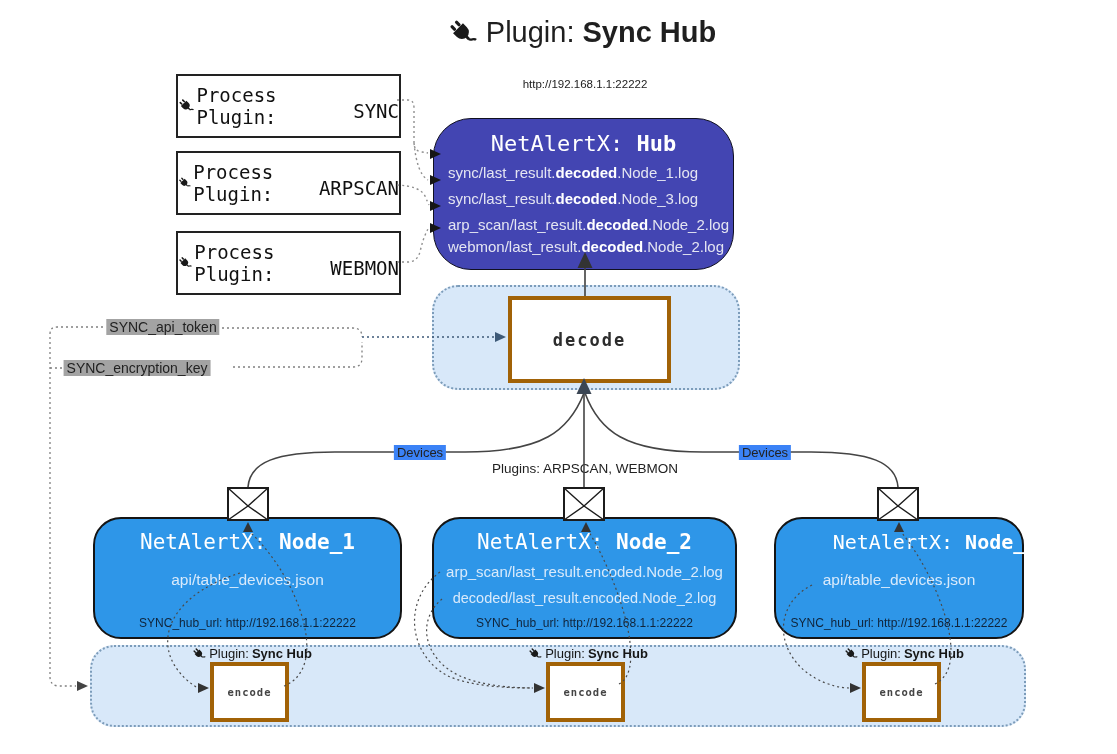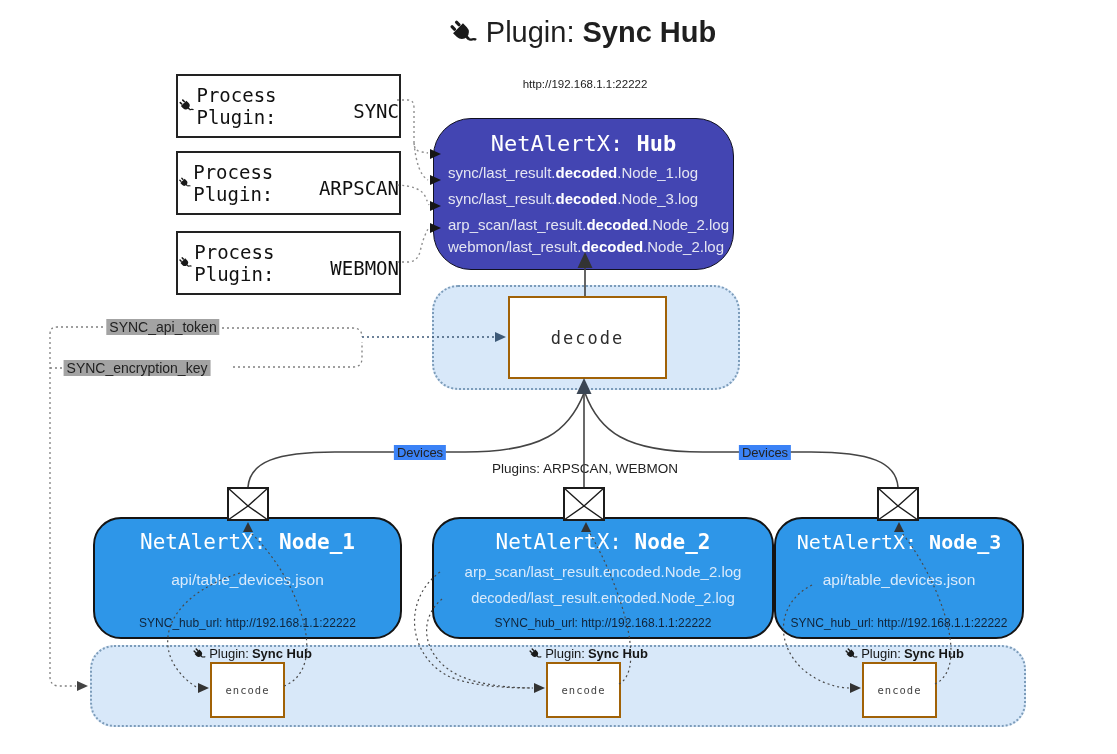--- a/index.html
+++ b/index.html
@@ -30,22 +30,22 @@
   .hub{left:433px;top:100px;width:299px;height:150px;background:#4345B2;
        border:1.5px solid #101020;border-radius:38px;z-index:1;margin-top:18px;}
   .hub-title{position:absolute;top:12px;left:0;width:100%;text-align:center;
              font-size:22px;color:#ffffff;white-space:nowrap;}
   .hub-line{position:absolute;left:14px;font-size:15px;color:#E4E5F2;white-space:nowrap;}
   .hub-line b{color:#ffffff;}
 
   
   .band{background:#D8E8F9;border:2px dotted #7C9CBA;z-index:1;}
   .decode-band{left:432px;top:285px;width:304px;height:101px;border-radius:26px;}
-  .wbox{background:#ffffff;border:2px solid #a16207;display:flex;align-items:center;
-        justify-content:center;z-index:2;}
+  .wbox{background:#ffffff;border:4px solid #a16207;display:flex;align-items:center;
+        justify-content:center;z-index:2;font-weight:bold;}
   .decode-box{left:508px;top:296px;width:155px;height:79px;font-size:17px;color:#2d2d2d;letter-spacing:2px;}
 
   
   .lbl{font-size:14px;color:#222;background:#a3a3a3;padding:0 3px;white-space:nowrap;z-index:5;}
   .edge-lbl{font-size:13px;color:#222;white-space:nowrap;z-index:5;background:#3b82f6;padding:0 3px;}
   .plugins-lbl{font-size:13.5px;color:#222;white-space:nowrap;z-index:3;}
 
   
   .node{background:#2E96E8;border:2px solid #141414;border-radius:28px;height:118px;z-index:1;}
   .node-title{position:absolute;top:11px;left:0;width:100%;text-align:center;
@@ -136,28 +136,28 @@
 
 <div class="edge-lbl abs ctr" style="left:420px;top:445px;">Devices</div>
 <div class="edge-lbl abs ctr" style="left:765px;top:445px;">Devices</div>
 <div class="plugins-lbl abs ctr" style="left:585px;top:461px;">Plugins: ARPSCAN, WEBMON</div>
 
 <div class="node abs" style="left:93px;top:517px;width:305px;">
   <div class="node-title mono"><span>NetAlertX:</span>&nbsp;<b>Node_1</b></div>
   <div class="node-file" style="top:52px;">api/table_devices.json</div>
   <div class="node-url">SYNC_hub_url: http://192.168.1.1:22222</div>
 </div>
-<div class="node abs" style="left:432px;top:517px;width:301px;padding-left:37px;">
+<div class="node abs" style="left:432px;top:517px;width:301px;">
   <div class="node-title mono"><span>NetAlertX:</span>&nbsp;<b>Node_2</b></div>
   <div class="node-file" style="top:44px;font-size:15px;">arp_scan/last_result.encoded.Node_2.log</div>
   <div class="node-file" style="top:71px;font-size:14.5px;">decoded/last_result.encoded.Node_2.log</div>
   <div class="node-url">SYNC_hub_url: http://192.168.1.1:22222</div>
 </div>
 <div class="node abs" style="left:774px;top:517px;width:246px;">
-  <div class="node-title mono" style="font-size:20px;"><span>NetAlertX:</span>&nbsp;<b>Node_3</b></div>
+  <div class="node-title mono" style="font-size:20px;padding-left:36px;"><span>NetAlertX:</span>&nbsp;<b>Node_3</b></div>
   <div class="node-file" style="top:52px;">api/table_devices.json</div>
   <div class="node-url">SYNC_hub_url: http://192.168.1.1:22222</div>
 </div>
 
 <div class="band encode-band abs"></div>
 
 <div class="plug-lbl abs ctr" style="left:252px;">
   <svg class="plug-xs">
       <use href="#plug"></use>
     </svg>

